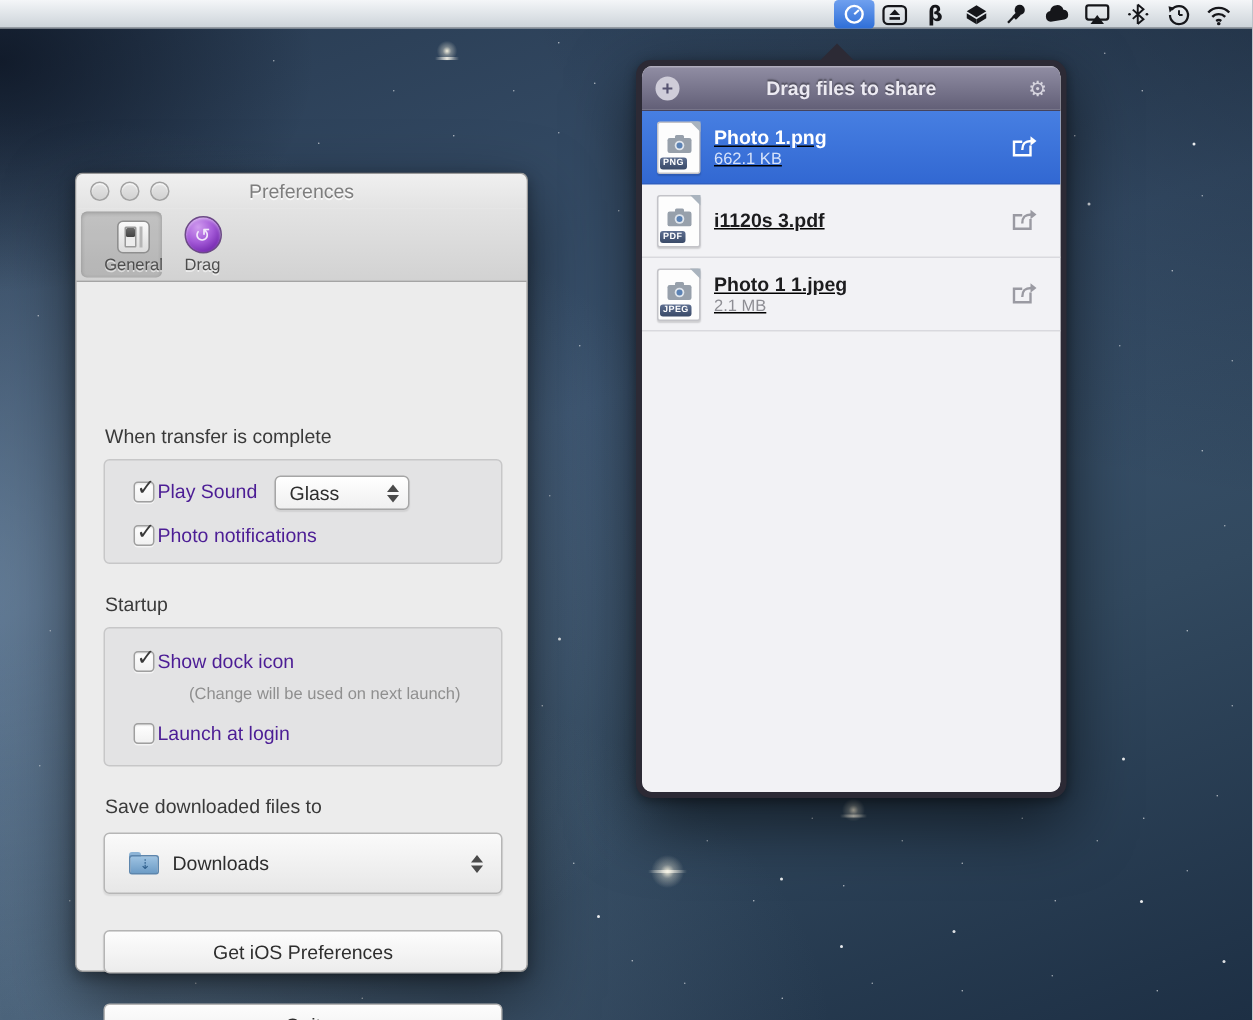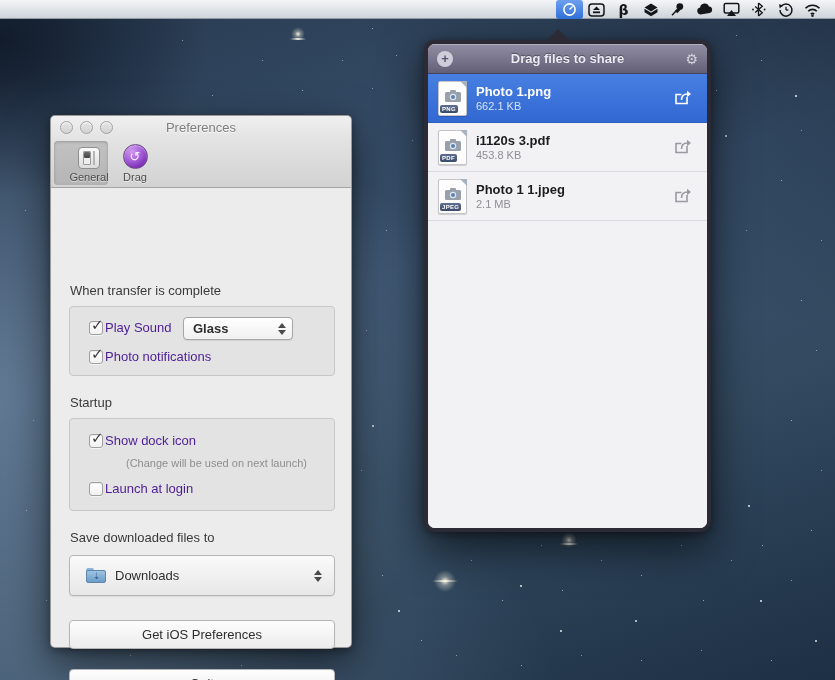--- a/index.html
+++ b/index.html
@@ -77,21 +77,21 @@
     text-shadow:none; }
   .pop-gear { position:absolute; right:9px; top:6px; font-size:14px; color:#d6d4de; line-height:18px; }
   .file-list { flex:1; background:#f2f2f5; }
   .file-row { height:49px; display:flex; align-items:center; padding:0 12px 0 10px; position:relative;
     border-bottom:1px solid #d9d9de; }
   .file-row.selected { background:linear-gradient(#477fe2,#3268d2); border-bottom:1px solid #2f5fc0; }
   .file-name { font-size:13px; font-weight:bold; color:#1c1c1e; line-height:16px; }
   .file-size { font-size:11px; color:#8e8e94; line-height:13px; }
   .file-row.selected .file-name { color:#fff; }
   .file-row.selected .file-size { color:#d6e2fa; }
-  .file-meta { flex:1; margin-left:9px; }
+  .file-meta { flex:1; margin-left:9px;text-decoration:underline; }
   .doc-icon { width:29px; height:35px; background:#fdfdfd; border:1px solid #c3c3c8; border-radius:2px;
     position:relative; flex:0 0 29px; box-shadow:0 1px 1px rgba(0,0,0,.15); }
   .doc-icon .fold { position:absolute; right:-1px; top:-1px; width:0; height:0;
     border-left:7px solid transparent; border-top:7px solid #a9b3be; }
   .doc-icon svg { position:absolute; left:5px; top:7px; }
   .doc-badge { position:absolute; left:1px; bottom:2px; background:linear-gradient(#5d6e90,#3a4a68);
     color:#fff; font-size:6px; font-weight:bold; padding:1px 2px; border-radius:2px; letter-spacing:.3px; }
   .share-btn { width:22px; height:18px; flex:0 0 22px; }
   .share-btn svg { display:block; }
   .share-stroke { stroke:#9a9aa2; }
@@ -129,23 +129,23 @@
   .content { position:relative; height:460px; }
   .sec-label { position:absolute; left:19px; font-size:13px; color:#3a3a3a; }
   .gbox { position:absolute; left:18px; width:266px; background:#e3e3e4; border:1px solid #c7c7c8; border-radius:4px; }
   .cb-row { position:absolute; display:flex; align-items:center; }
   .cb { width:14px; height:14px; background:linear-gradient(#fff,#f1f1f1); border:1px solid #9f9f9f;
     border-radius:3px; position:relative; flex:0 0 14px;
     box-shadow:inset 0 1px 1px rgba(0,0,0,.08), 0 1px 0 rgba(255,255,255,.6); }
   .cb .mark { position:absolute; left:1px; top:-6px; font-size:15px; font-weight:bold; color:#3a3a3a; }
   .cb-label { font-size:13px; color:#4c1d95; margin-left:2px; }
   .hint { position:absolute; font-size:11px; color:#8f8f8f; }
-  .select-sm { position:absolute; width:110px; height:23px; background:linear-gradient(#fff,#f0f0f0);
+  .select-sm { position:absolute; width:90px; height:23px; background:linear-gradient(#fff,#f0f0f0);
     border:1px solid #a6a6a6; border-radius:4px; display:flex; align-items:center; padding:0 6px 0 9px;
-    box-shadow:0 1px 1px rgba(0,0,0,.08);font-weight:bold; }
+    box-shadow:0 1px 1px rgba(0,0,0,.08); }
   .select-sm .val { flex:1; font-size:13px; color:#2e2e2e; }
   .select-lg { position:absolute; left:18px; width:266px; height:41px;
     background:linear-gradient(#fafafa,#e7e7e7); border:1px solid #b6b6b6; border-radius:4px;
     display:flex; align-items:center; padding:0 12px 0 16px; box-shadow:0 1px 1px rgba(0,0,0,.08); }
   .select-lg .val { flex:1; font-size:13px; color:#2e2e2e; margin-left:9px; }
   .steppers { display:flex; flex-direction:column; align-items:center; gap:2px; }
   .tri-up { width:0; height:0; border-left:4px solid transparent; border-right:4px solid transparent;
     border-bottom:5px solid #4a4a4a; }
   .tri-dn { width:0; height:0; border-left:4px solid transparent; border-right:4px solid transparent;
     border-top:5px solid #4a4a4a; }
@@ -279,21 +279,20 @@
             <svg width="18" height="13" viewBox="0 0 18 13">
                 <rect x="1" y="3" width="16" height="10" rx="1.5" fill="#97a0ab"></rect>
                 <rect x="6" y="1" width="6" height="3" rx="1" fill="#97a0ab"></rect>
                 <circle cx="9" cy="8" r="3.2" fill="#dfe5ec"></circle>
                 <circle cx="9" cy="8" r="2" fill="#5b82b4"></circle>
               </svg>
             <span class="doc-badge">PDF</span>
           </div>
           <div class="file-meta">
             <div class="file-name">i1120s 3.pdf</div>
-            <div class="file-size">453.8 KB</div>
           </div>
           <div class="share-btn">
             <svg width="20" height="17" viewBox="0 0 20 17">
                 <path class="share-stroke" d="M14 8 v6.5 H3 v-9 h5.5" fill="none" stroke-width="1.6"></path>
                 <path class="share-stroke" d="M8.5 11 C8.5 6.5 10.5 5 14.5 5" fill="none" stroke-width="1.6"></path>
                 <polygon class="share-fill" points="14,1.8 18,5 14,8.2"></polygon>
               </svg>
           </div>
         </div>
 

